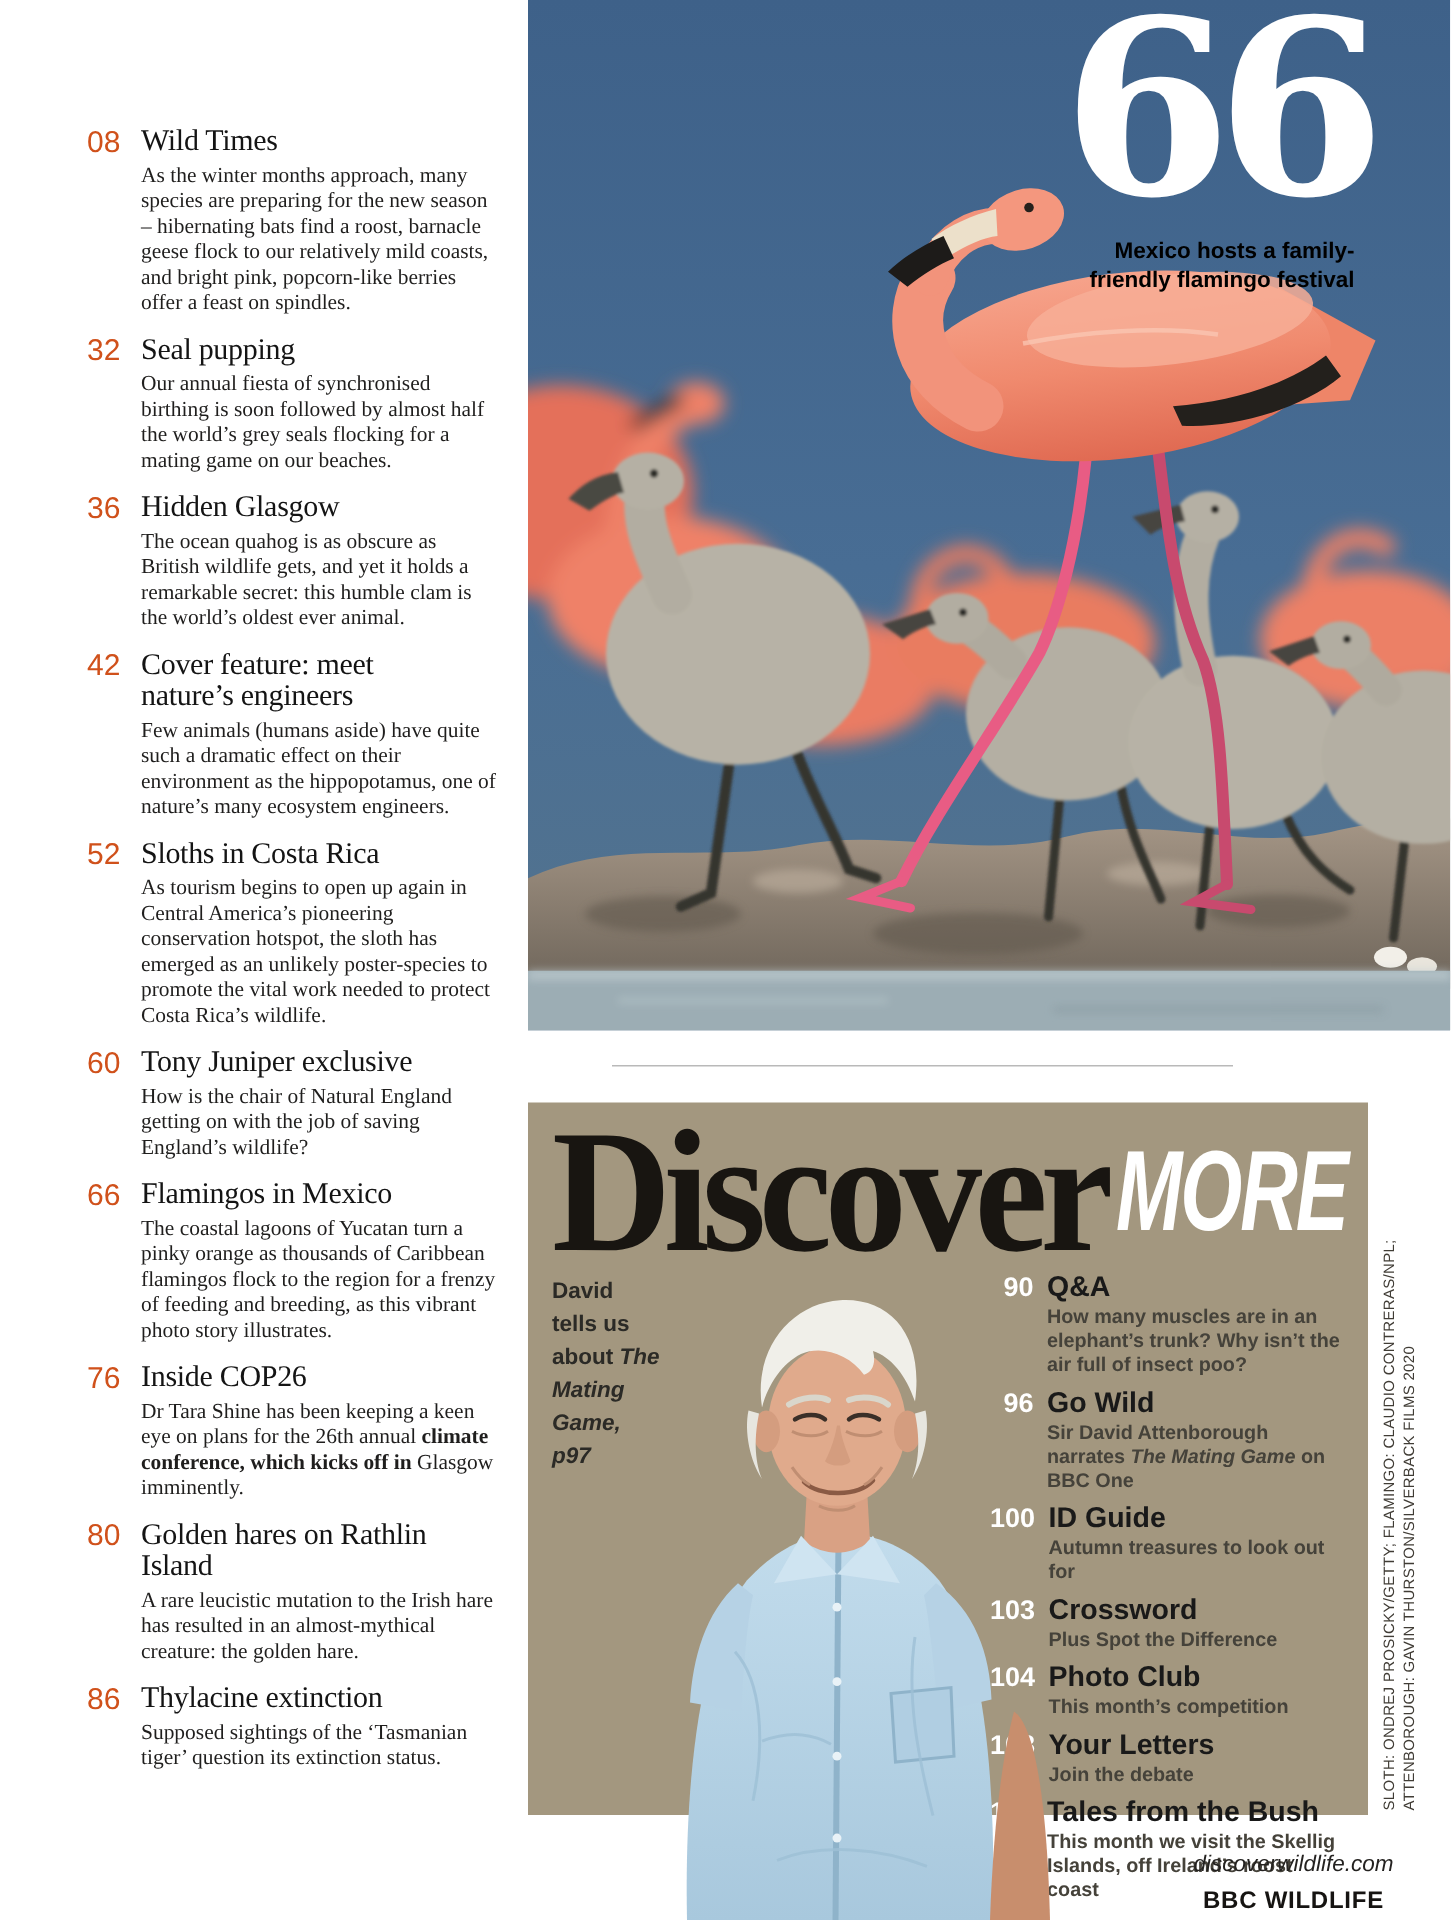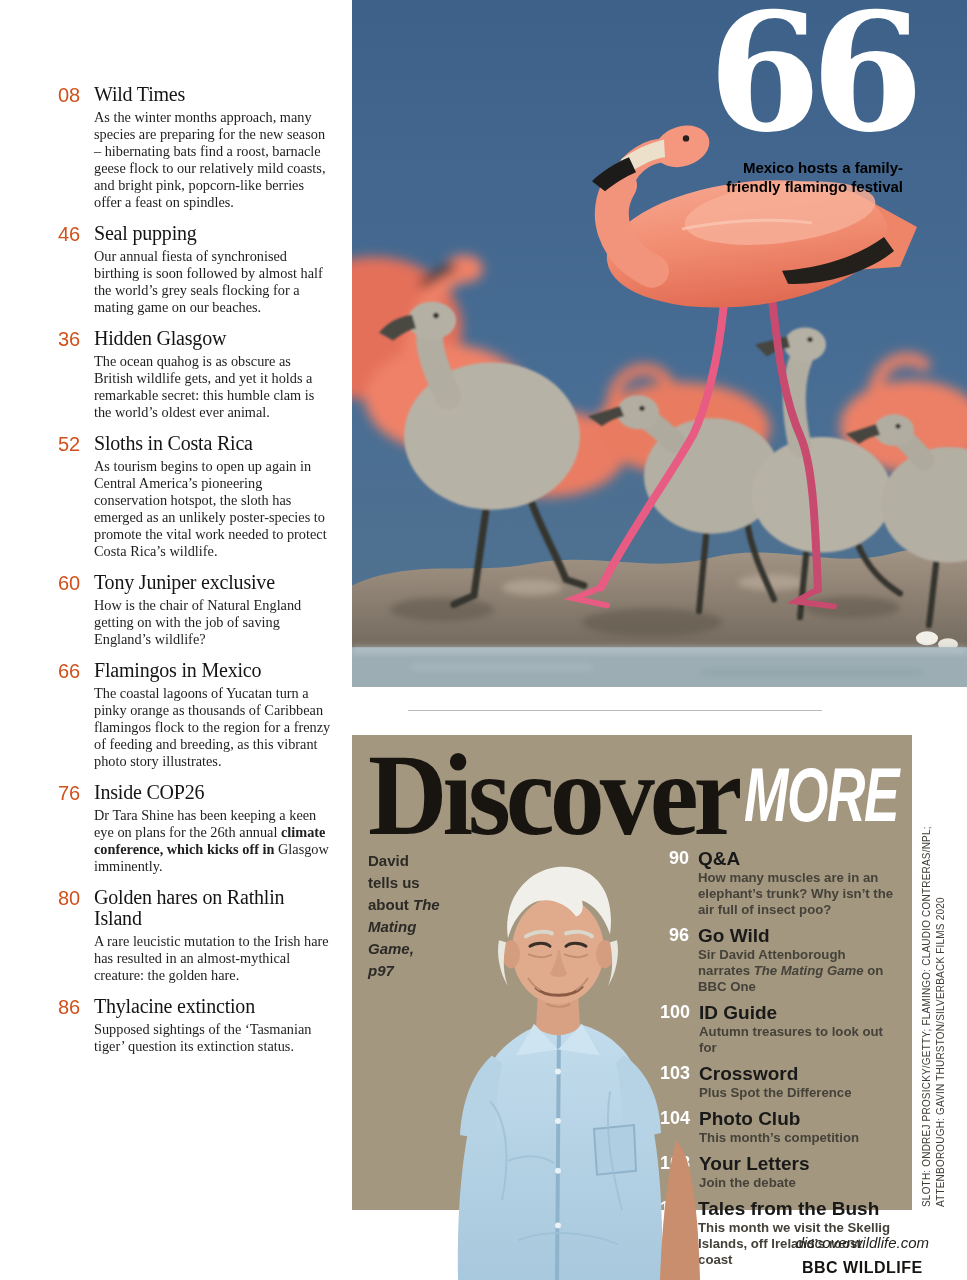--- a/index.html
+++ b/index.html
@@ -75,31 +75,38 @@
 
   <div id="toc-list">
       <div class="toc-item">
         <span class="toc-num">08</span>
         <div class="toc-text">
           <div class="toc-title">Wild Times</div>
           <p class="toc-desc"><span>As the winter months approach, many species are preparing for the new season – hibernating bats find a roost, barnacle geese flock to our relatively mild coasts, and bright pink, popcorn-like berries offer a feast on spindles.</span></p>
         </div>
       </div>
       <div class="toc-item">
-        <span class="toc-num">46</span>
+        <span class="toc-num">32</span>
         <div class="toc-text">
           <div class="toc-title">Seal pupping</div>
           <p class="toc-desc"><span>Our annual fiesta of synchronised birthing is soon followed by almost half the world’s grey seals flocking for a mating game on our beaches.</span></p>
         </div>
       </div>
       <div class="toc-item">
         <span class="toc-num">36</span>
         <div class="toc-text">
           <div class="toc-title">Hidden Glasgow</div>
           <p class="toc-desc"><span>The ocean quahog is as obscure as British wildlife gets, and yet it holds a remarkable secret: this humble clam is the world’s oldest ever animal.</span></p>
+        </div>
+      </div>
+      <div class="toc-item">
+        <span class="toc-num">42</span>
+        <div class="toc-text">
+          <div class="toc-title">Cover feature: meet nature’s engineers</div>
+          <p class="toc-desc"><span>Few animals (humans aside) have quite such a dramatic effect on their environment as the hippopotamus, one of nature’s many ecosystem engineers.</span></p>
         </div>
       </div>
       <div class="toc-item">
         <span class="toc-num">52</span>
         <div class="toc-text">
           <div class="toc-title">Sloths in Costa Rica</div>
           <p class="toc-desc"><span>As tourism begins to open up again in Central America’s pioneering conservation hotspot, the sloth has emerged as an unlikely poster-species to promote the vital work needed to protect Costa Rica’s wildlife.</span></p>
         </div>
       </div>
       <div class="toc-item">

